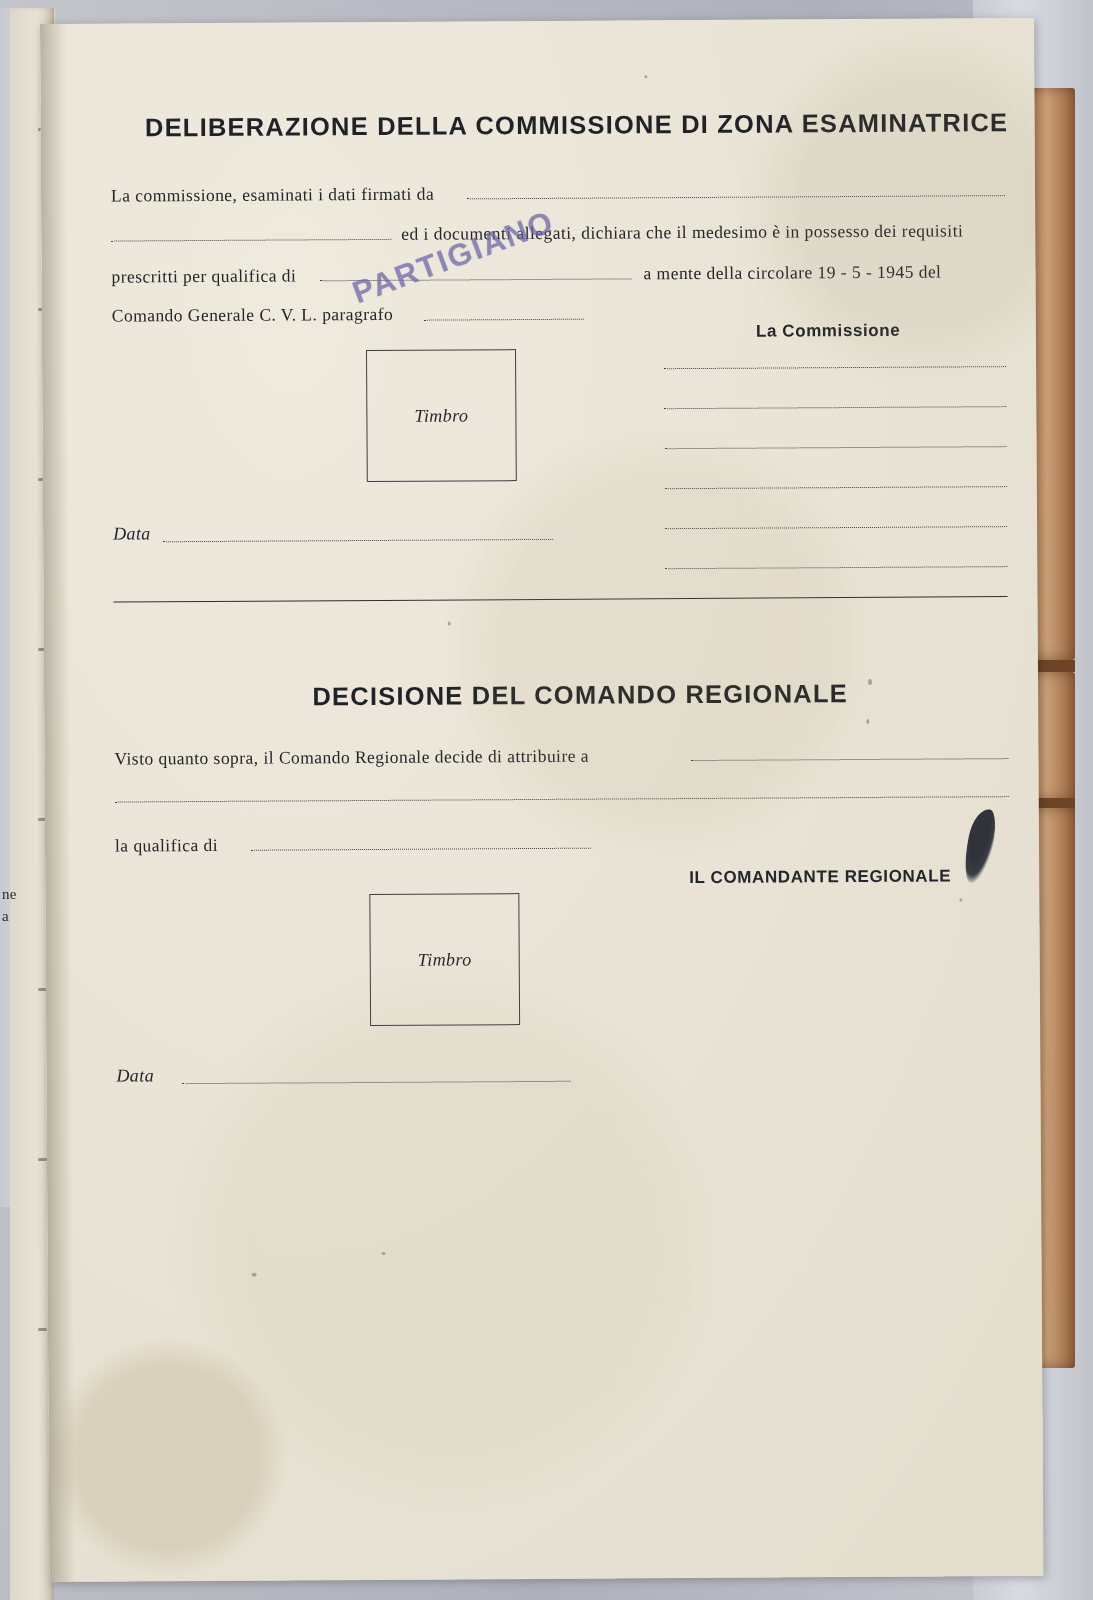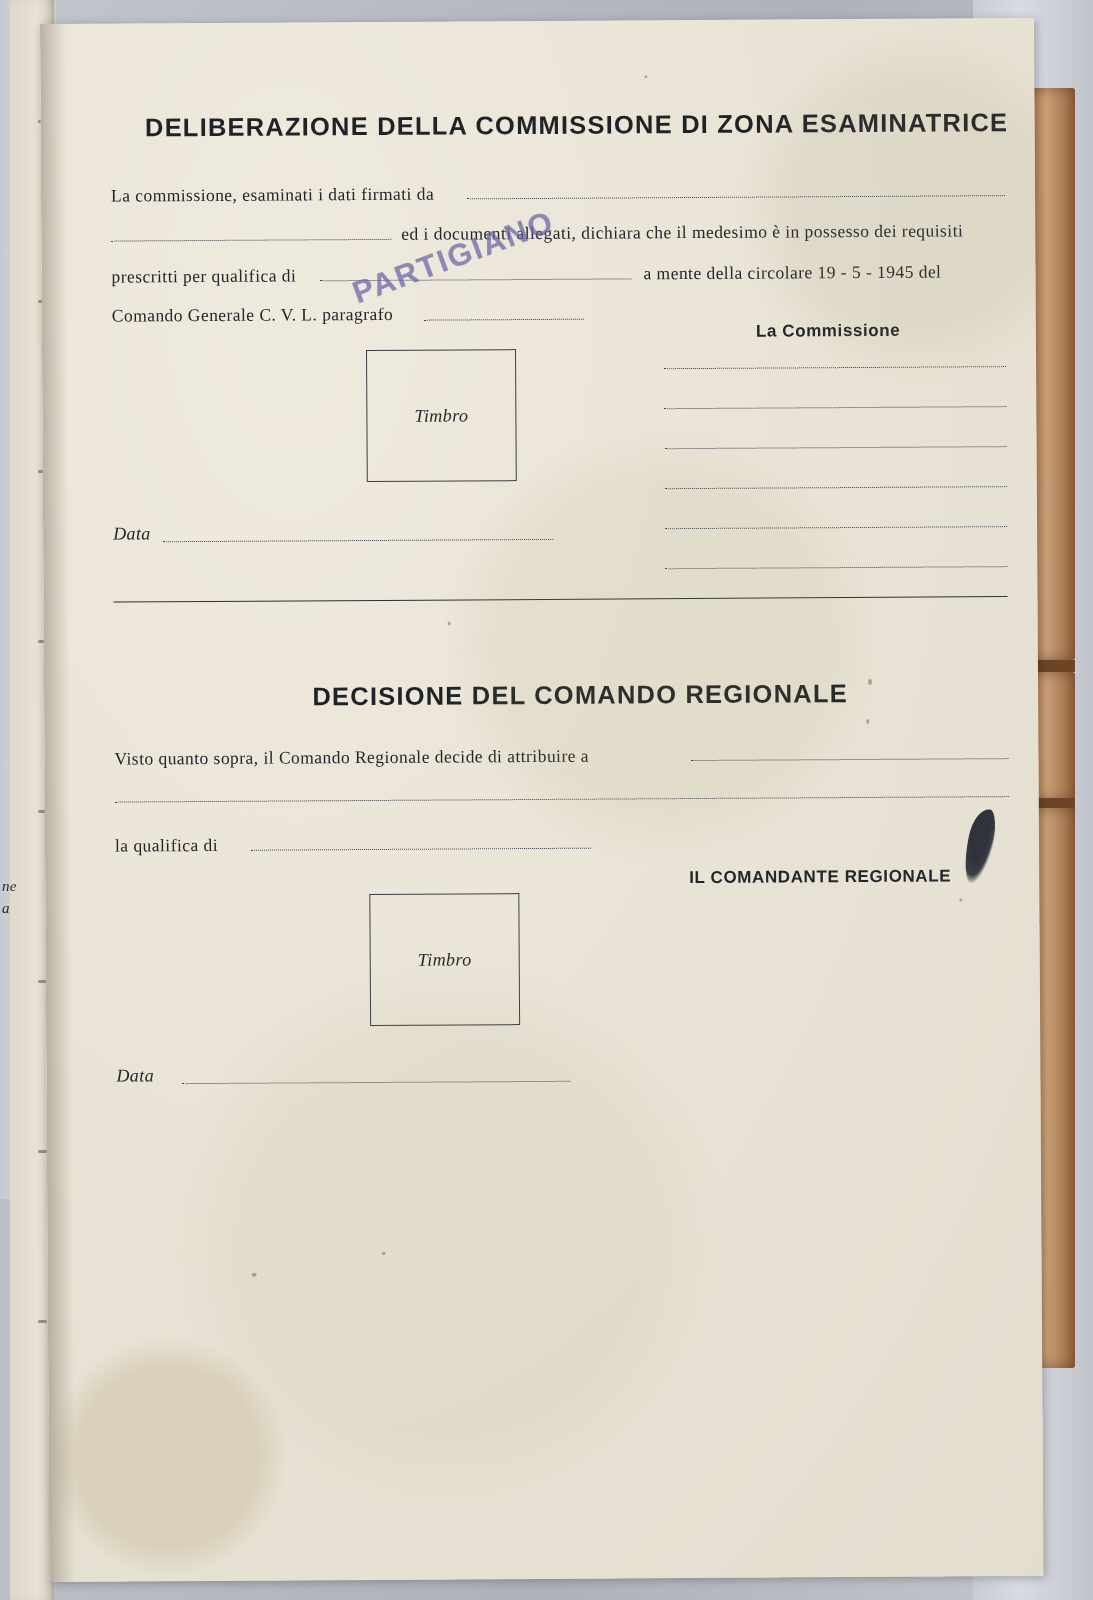--- a/index.html
+++ b/index.html
@@ -46,24 +46,23 @@
     width: 62px;
     height: 12px;
     background: #6d4526;
   }
   .spine-gap.g1 { top: 660px; }
   .spine-gap.g2 { top: 798px; }
 
   
   #gutter {
     position: absolute;
-    left: 0; top: 0;
+    left: 0; top: 8px;
     width: 56px; height: 1199px;
     background: linear-gradient(90deg,#c6c9d0 0%, #d9d7cf 45%, #cfccc0 100%);
-    font-style: italic;
   }
   #gutter-page {
     position: absolute;
     left: 10px; top: 0;
     width: 44px; height: 1600px;
     background: linear-gradient(90deg,#ded9cc 0%, #e7e2d4 60%, #d3cdbd 100%);
     box-shadow: inset -6px 0 10px -6px rgba(80,70,50,.5);
   }
   .gutter-text {
     position: absolute;

